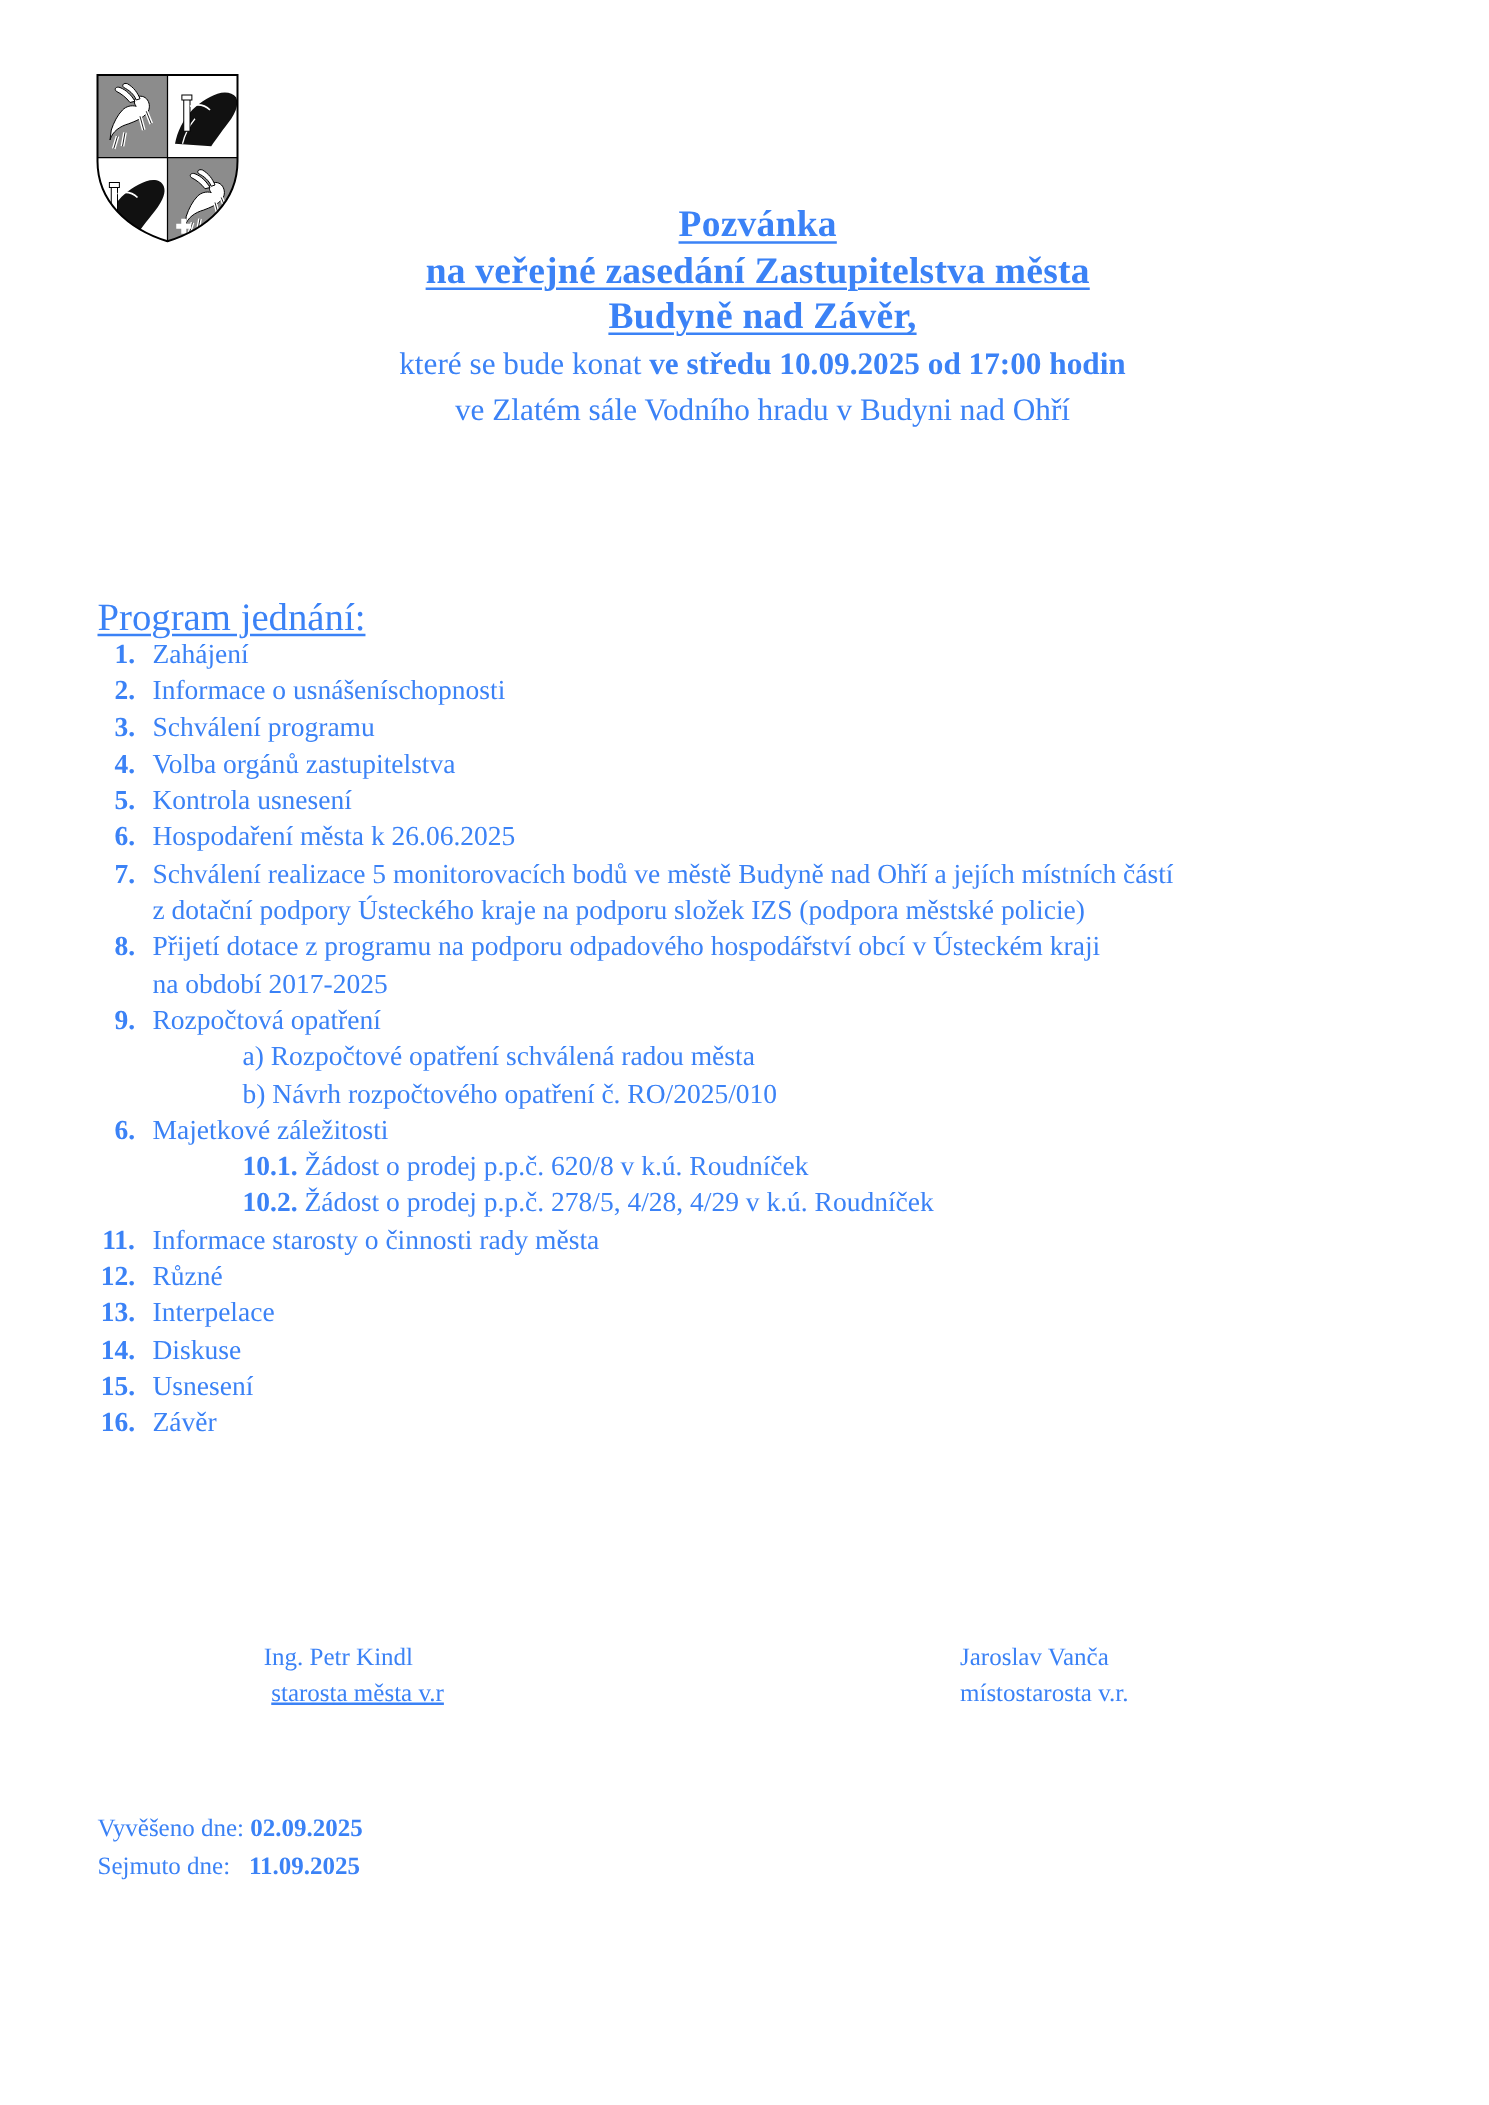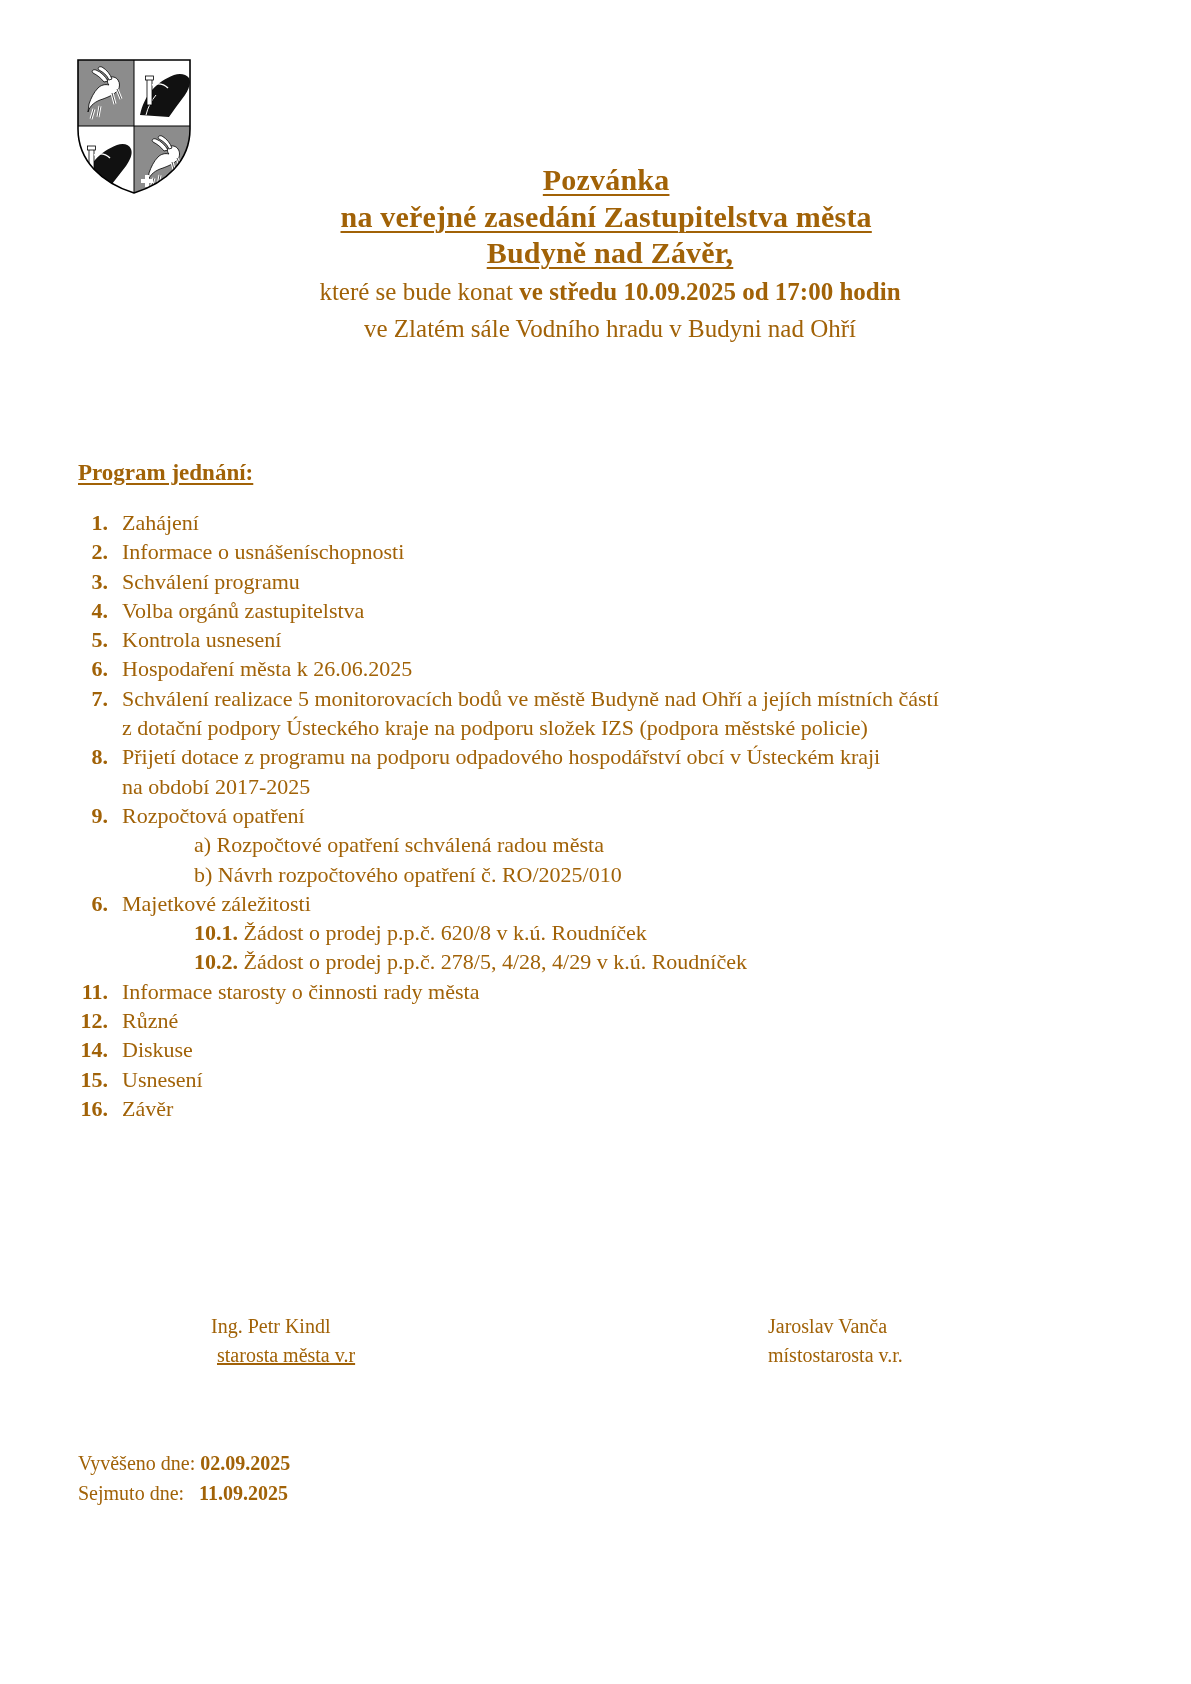--- a/index.html
+++ b/index.html
@@ -6,21 +6,21 @@
     margin: 0;
     padding: 0;
     background: #ffffff;
   }
   .page {
     position: relative;
     width: 1191px;
     height: 1684px;
     background: #ffffff;
     font-family: "Liberation Serif", "DejaVu Serif", serif;
-    color: #a16207;
+    color: #3b82f6;
     overflow: hidden;
     border-radius: 13px;
   }
 
   
   .crest {
     position: absolute;
     left: 74px;
     top: 57px;
     width: 120px;
@@ -51,23 +51,23 @@
     font-size: 25px;
     line-height: 1.38;
     margin-top: 3px;
   }
   .subtitle-line b { font-weight: bold; }
 
   
   .program-heading {
     position: absolute;
     left: 78px;
-    top: 460px;
-    font-size: 23px;
-    font-weight: bold;
+    top: 476px;
+    font-size: 31px;
+    font-weight: normal;
     text-decoration: underline;
     text-underline-offset: 3px;
     text-decoration-thickness: 2px;
   }
 
   
   .agenda {
     position: absolute;
     left: 78px;
     top: 508px;
@@ -245,20 +245,24 @@
       </div>
       <div class="agenda-row">
         <div class="agenda-num">11.</div>
         <div class="agenda-text"><span>Informace starosty o činnosti rady města</span></div>
       </div>
       <div class="agenda-row">
         <div class="agenda-num">12.</div>
         <div class="agenda-text"><span>Různé</span></div>
       </div>
       <div class="agenda-row">
+        <div class="agenda-num">13.</div>
+        <div class="agenda-text"><span>Interpelace</span></div>
+      </div>
+      <div class="agenda-row">
         <div class="agenda-num">14.</div>
         <div class="agenda-text"><span>Diskuse</span></div>
       </div>
       <div class="agenda-row">
         <div class="agenda-num">15.</div>
         <div class="agenda-text"><span>Usnesení</span></div>
       </div>
       <div class="agenda-row">
         <div class="agenda-num">16.</div>
         <div class="agenda-text"><span>Závěr</span></div>

